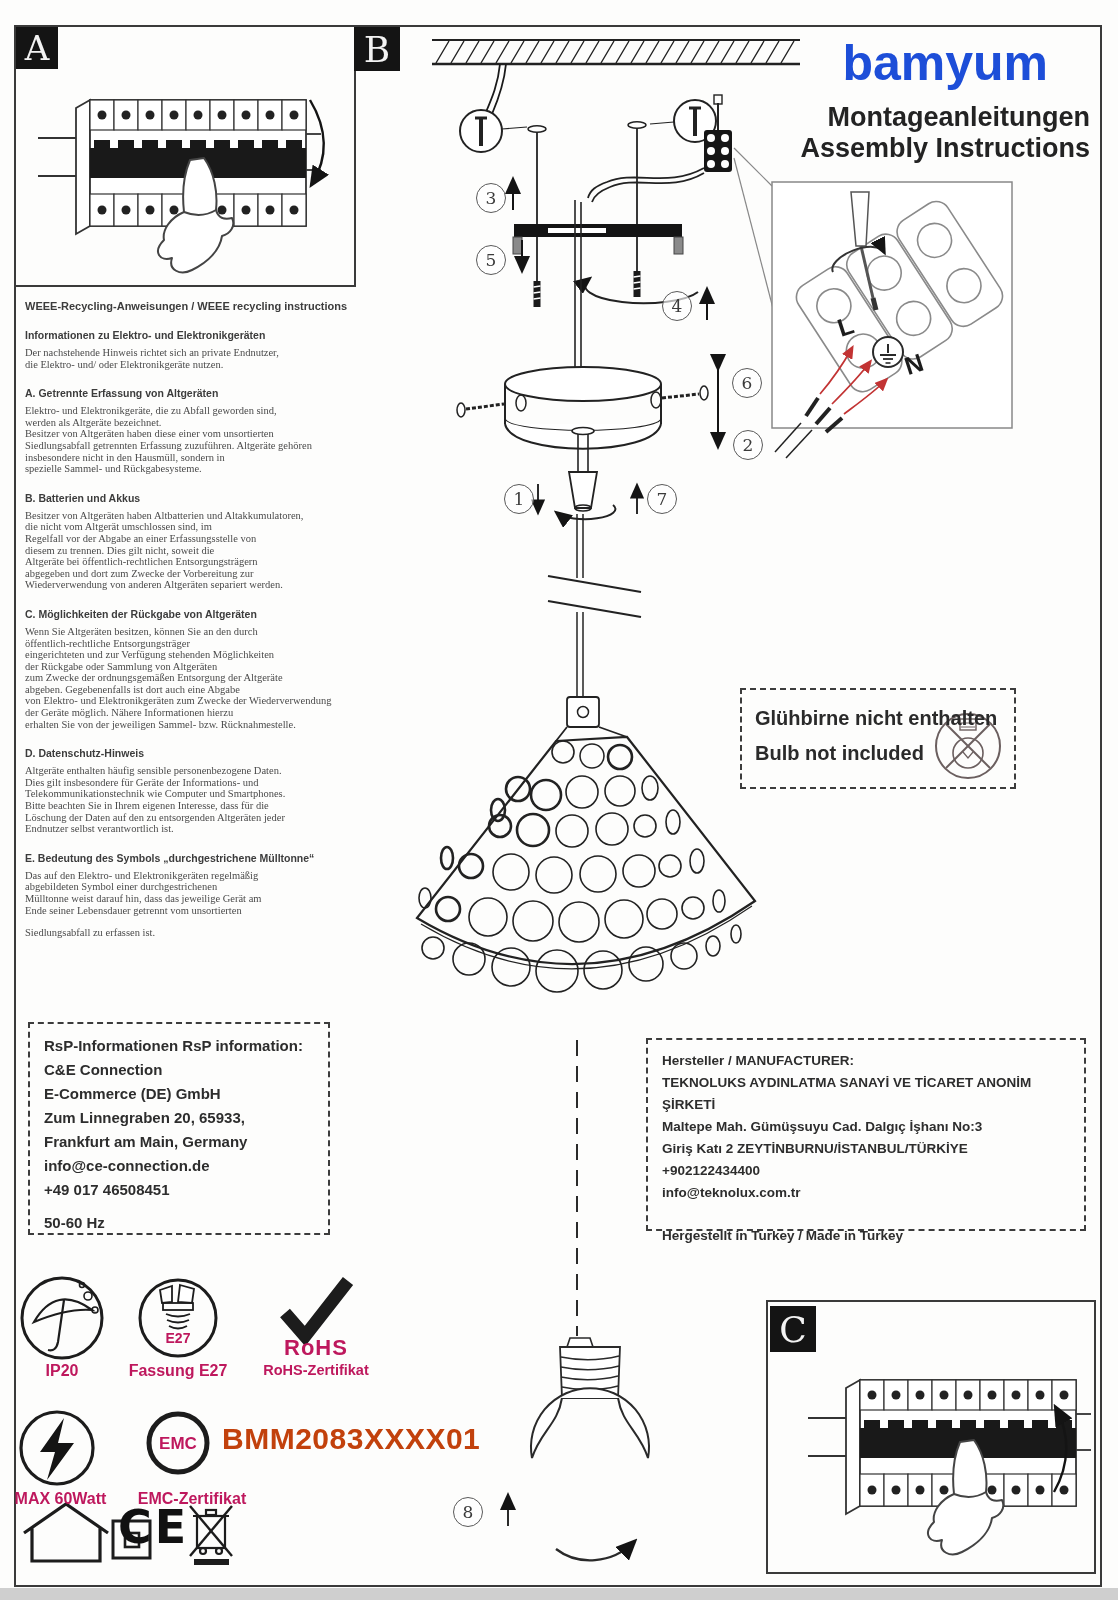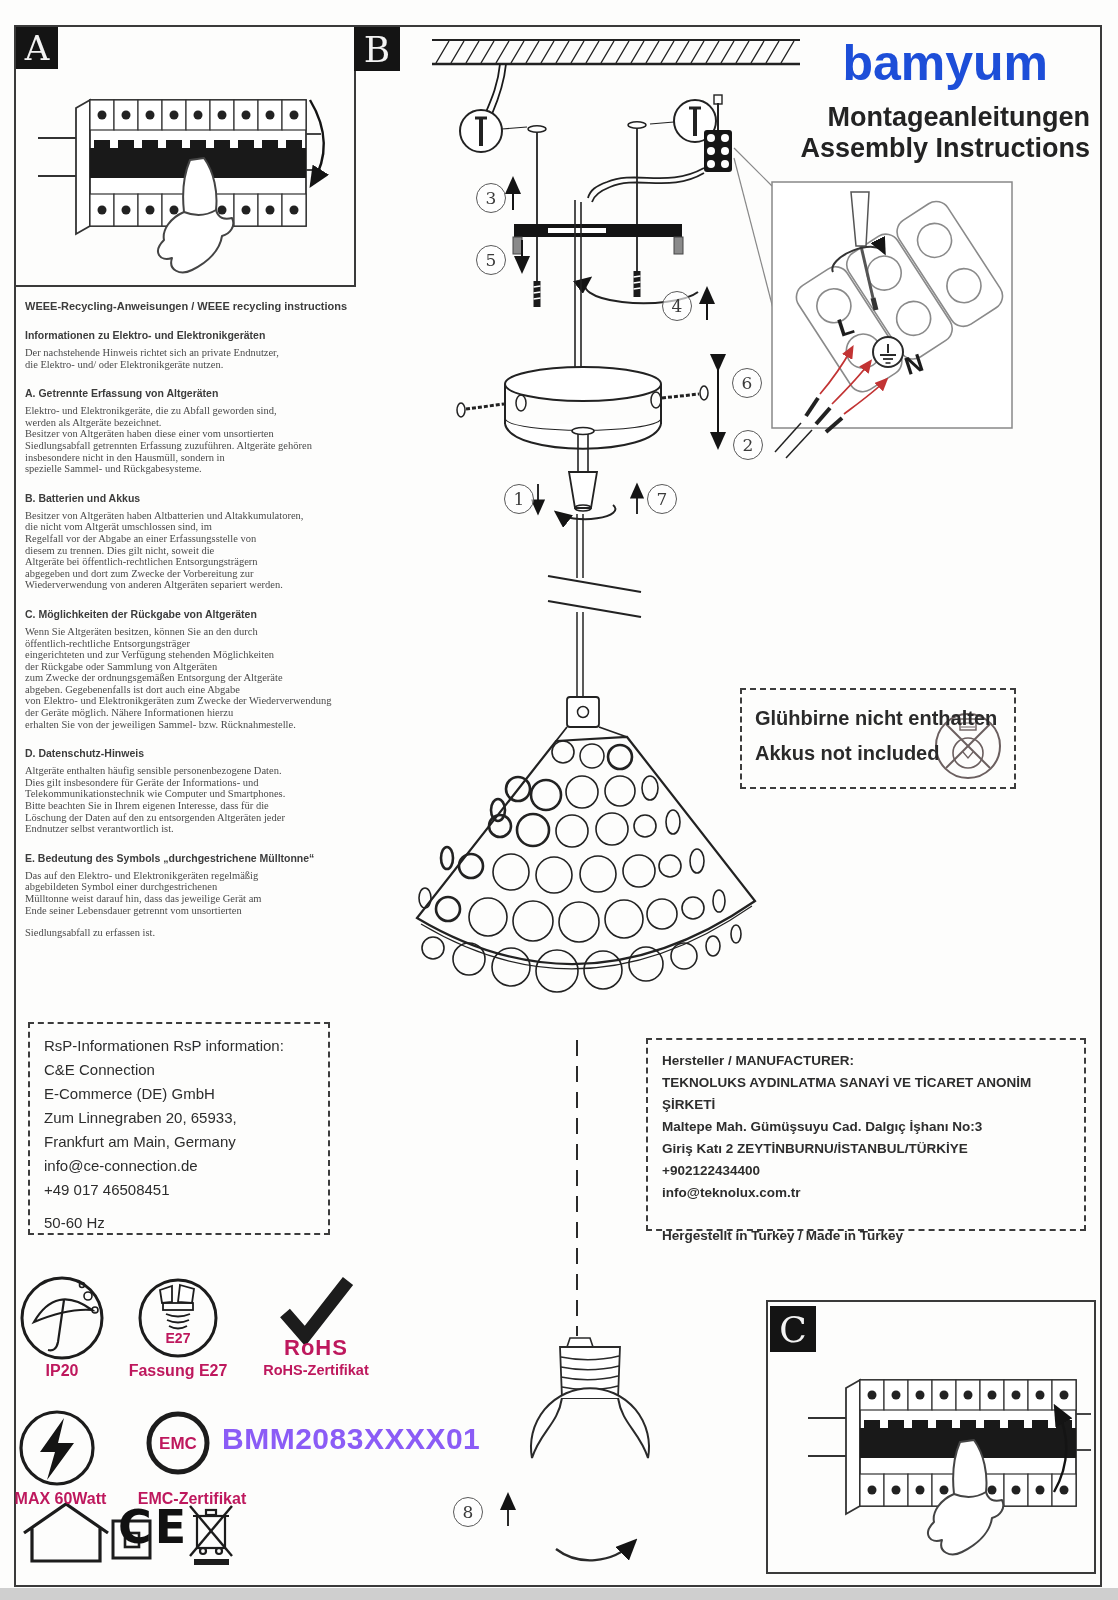--- a/index.html
+++ b/index.html
@@ -13,33 +13,33 @@
          font-size:50px;font-weight:bold;color:#1d4ed8;letter-spacing:0px;}
   .subtitle{position:absolute;left:690px;top:102px;width:400px;text-align:right;
             font-weight:bold;color:#232323;font-size:27px;line-height:31px;}
   .weee{position:absolute;left:25px;top:291px;width:430px;color:#4a4a4a;}
   .weee .t{font-size:11px;font-weight:bold;color:#3c3c3c;margin:9px 0 12px 0;}
   .weee h4{font-size:10.5px;font-weight:bold;color:#3c3c3c;margin:17px 0 6px 0;}
   .weee p{font-size:10.5px;line-height:11.6px;margin:0;white-space:pre-line;font-family:Liberation Serif, serif;}
   .weee p.tail{margin-top:11px;}
   .dashed{position:absolute;border:2px dashed #3c3c3c;box-sizing:border-box;}
   .rsp{left:28px;top:1022px;width:302px;height:213px;padding:10px 6px 0 14px;
-       font-size:15px;font-weight:400;color:#2d2d2d;line-height:24px;}
+       font-size:15px;font-weight:700;color:#2d2d2d;line-height:24px;}
   .rsp .gap{margin-top:9px;}
   .mfg{left:646px;top:1038px;width:440px;height:193px;padding:10px 6px 0 14px;
        font-size:13.5px;font-weight:600;color:#2d2d2d;line-height:22px;}
   .mfg .gap{margin-top:21px;}
   .bulbbox{left:740px;top:688px;width:276px;height:101px;padding:11px 0 0 13px;
            font-size:20px;font-weight:600;color:#2a2a2a;line-height:35px;}
   .step{position:absolute;width:28px;height:28px;border:1.5px solid #5a5a5a;border-radius:50%;
         transform:translate(-50%,-50%);display:flex;align-items:center;justify-content:center;
         font-family:"DejaVu Serif",serif;font-size:17px;color:#3b3b3b;background:rgba(255,255,255,.65);}
   .certlbl{position:absolute;text-align:center;font-weight:bold;color:#be185d;}
   .jlabel{position:absolute;font-weight:bold;color:#1c1c1c;font-size:25px;transform:rotate(-18deg);}
-  .model{position:absolute;left:222px;top:1422px;font-size:30px;font-weight:bold;color:#8b5cf6;letter-spacing:0.5px;}
+  .model{position:absolute;left:222px;top:1422px;font-size:30px;font-weight:bold;color:#c2410c;letter-spacing:0.5px;}
   .ce{position:absolute;left:118px;top:1500px;width:72px;font-size:46px;font-weight:600;color:#111;
       letter-spacing:3px;font-family:"DejaVu Sans",sans-serif;}
   .graybar{position:absolute;left:0;top:1588px;width:1118px;height:12px;background:#cfcfcf;}
 </style>
 </head>
 <body>
 
 <div class="page">
 
   <svg class="art" width="1118" height="1600" viewBox="0 0 1118 1600">
@@ -466,21 +466,21 @@
   <span class="step" style="left:748px;top:445px">2</span>
   <span class="step" style="left:519px;top:499px">1</span>
   <span class="step" style="left:662px;top:499px">7</span>
   <span class="step" style="left:468px;top:1512px">8</span>
 
   <span class="jlabel" style="left:838px;top:312px">L</span>
   <span class="jlabel" style="left:905px;top:350px">N</span>
 
   <div class="dashed bulbbox">
     <div>Glühbirne nicht enthalten</div>
-    <div>Akkus not included</div>
+    <div>Bulb not included</div>
   </div>
 
   <div class="dashed rsp">
     <div>RsP-Informationen RsP information:</div>
     <div>C&amp;E Connection</div>
     <div>E-Commerce (DE) GmbH</div>
     <div>Zum Linnegraben 20, 65933,</div>
     <div>Frankfurt am Main, Germany</div>
     <div>info@ce-connection.de</div>
     <div>+49 017 46508451</div>

